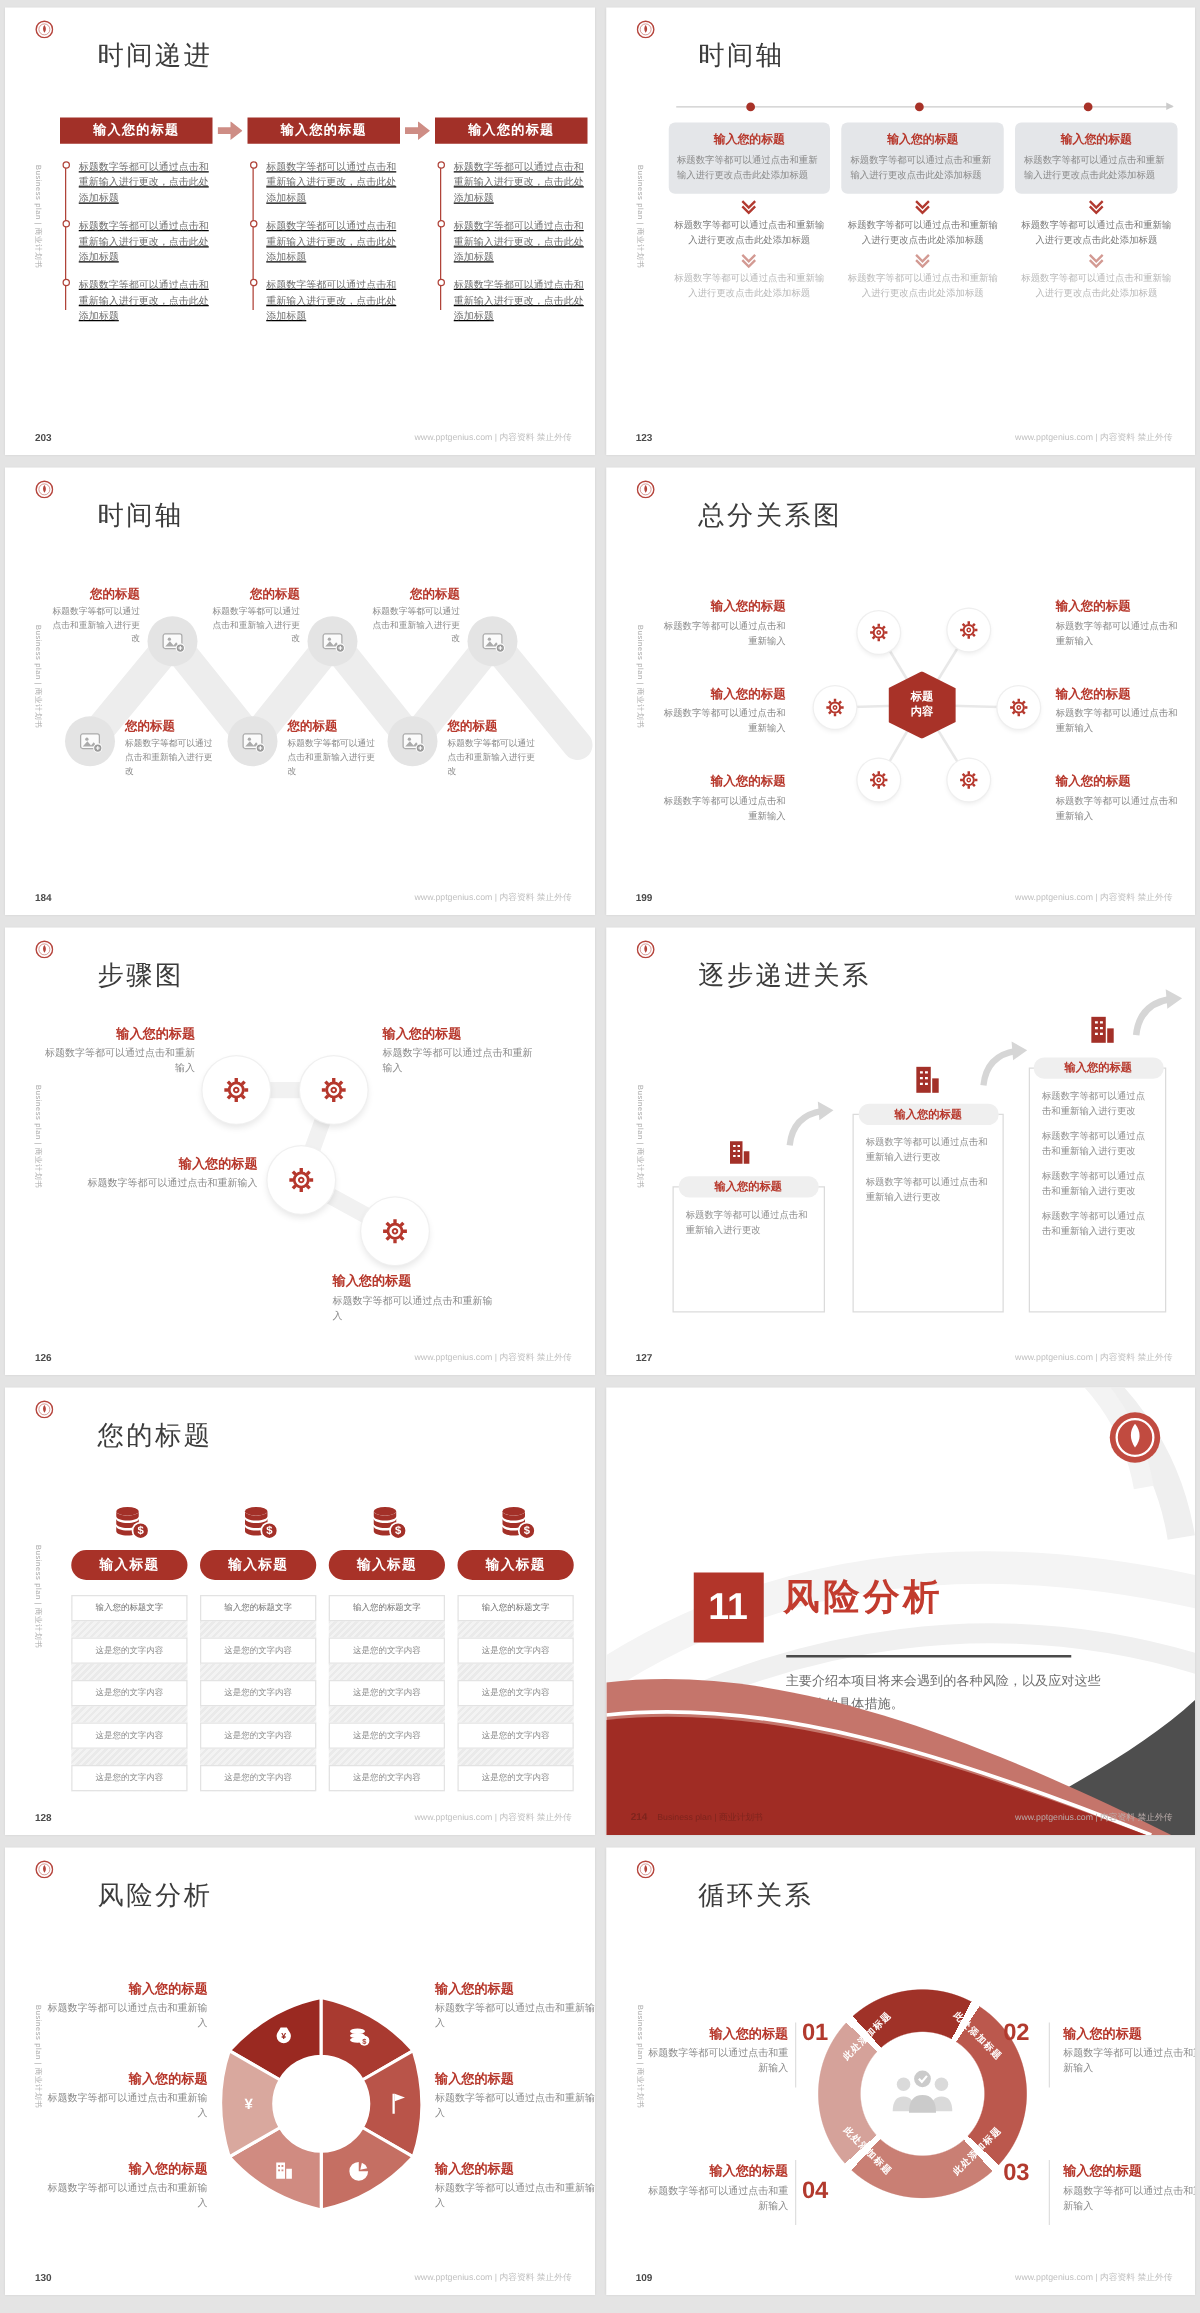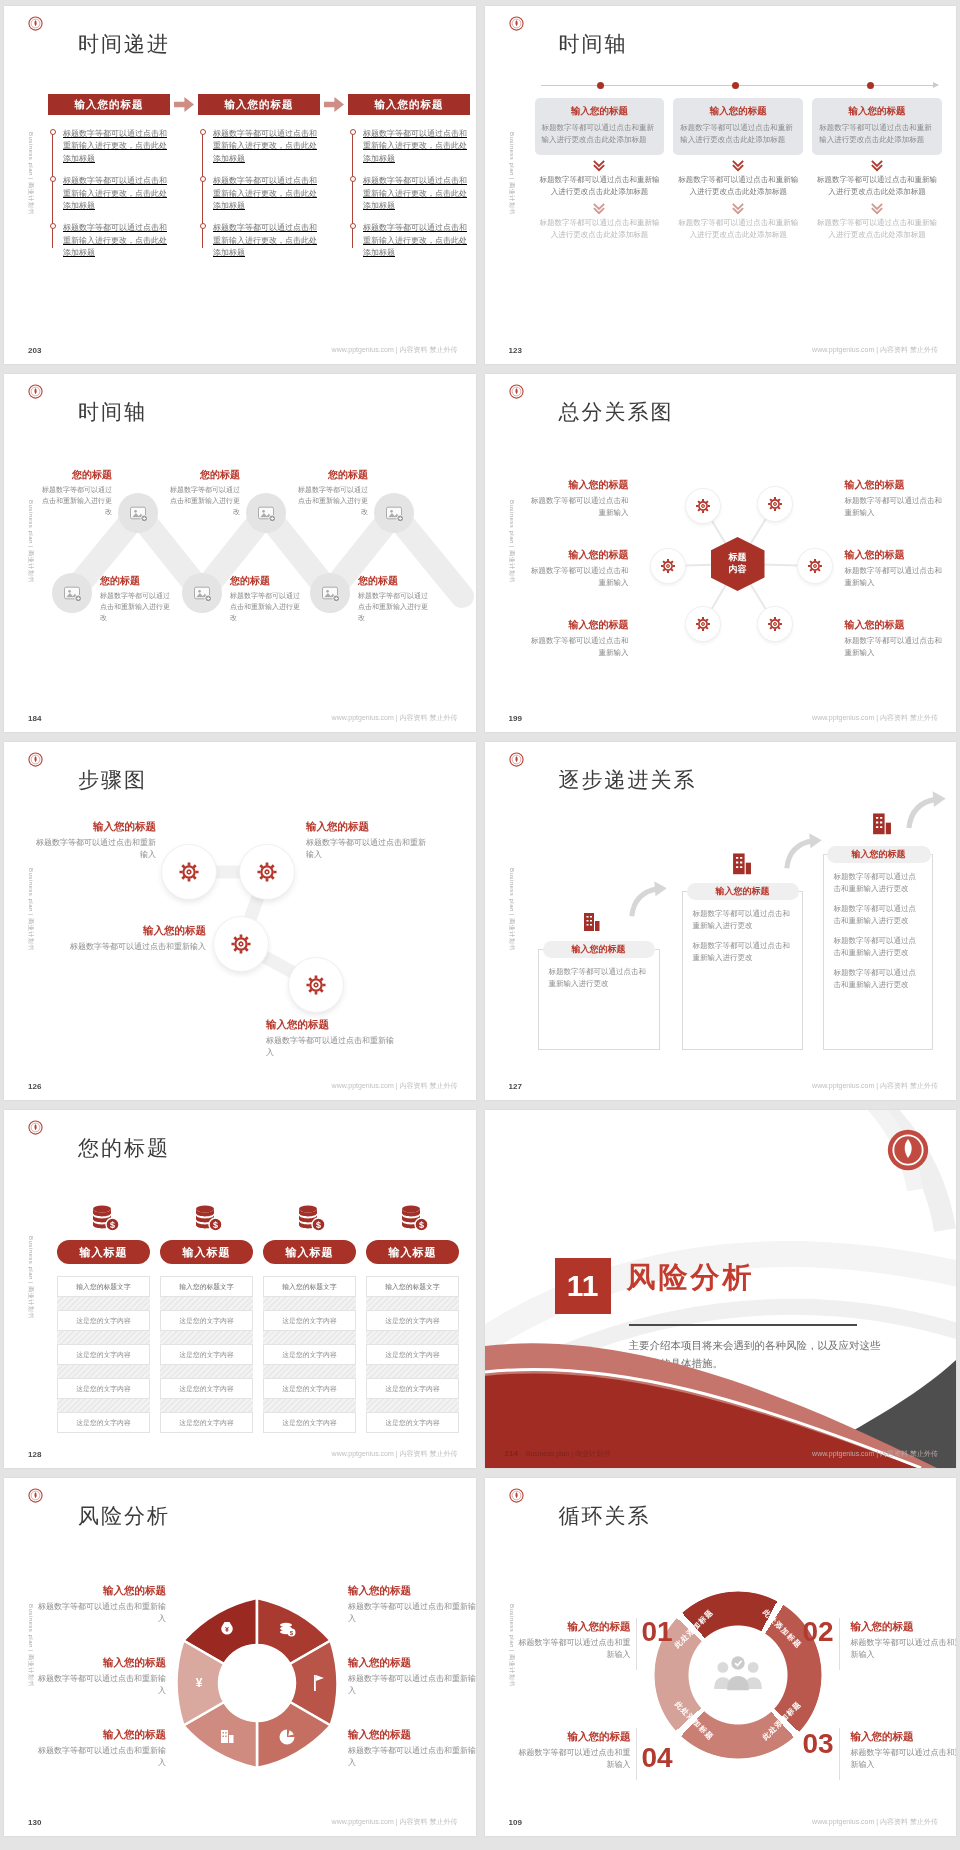--- a/index.html
+++ b/index.html
@@ -100,21 +100,21 @@
   .t130b h5{margin:0 0 3px;font-size:10.5px;font-weight:700;color:#B7382C;}
   .t130b p{margin:0;font-size:8px;line-height:1.55;color:#8A8A8A;}
   
   .ring{position:absolute;left:169px;top:113px;width:168px;height:168px;border-radius:50%;
     background:conic-gradient(#A03228 0 28deg,#fff 28deg 33deg,#BB584D 33deg 133deg,#fff 133deg 138deg,
       #C97F74 138deg 223deg,#fff 223deg 228deg,#D5A29A 228deg 313deg,#fff 313deg 318deg,#A03228 318deg 360deg);
     -webkit-mask:radial-gradient(circle,transparent 0 49px,#000 50px 83px,transparent 84px);
     mask:radial-gradient(circle,transparent 0 49px,#000 50px 83px,transparent 84px);}
   .ringlab{position:absolute;left:253px;top:197px;color:#fff;font-size:7.5px;font-weight:700;
     letter-spacing:1px;white-space:nowrap;z-index:2;}
-  .num{position:absolute;font-size:28px;font-weight:700;color:#B23A2E;}
+  .num{position:absolute;font-size:19px;font-weight:700;color:#B23A2E;}
   .t131b{position:absolute;width:112px;}
   .t131b h5{margin:0 0 3px;font-size:10.5px;font-weight:700;color:#B7382C;}
   .t131b p{margin:0;font-size:8px;line-height:1.55;color:#8A8A8A;}
   .vline{position:absolute;width:1px;height:52px;background:#DFDFDF;}
 </style>
 </head>
 <body>
 
 <svg width="0" height="0" style="position:absolute">
   <defs>

